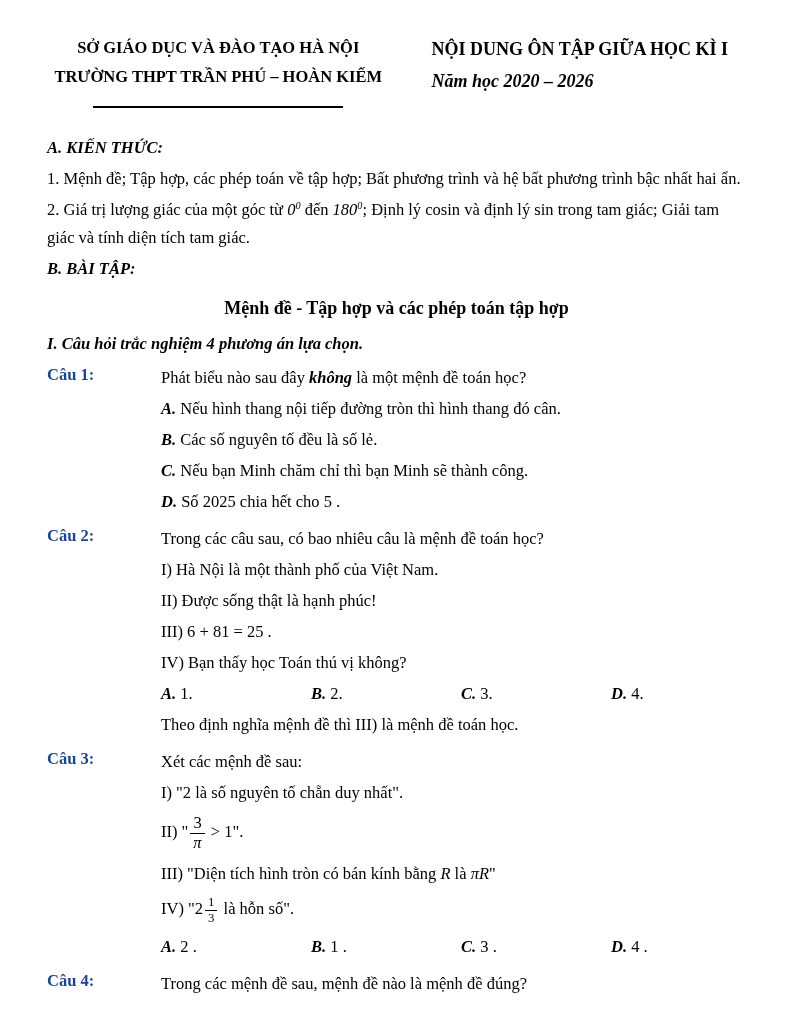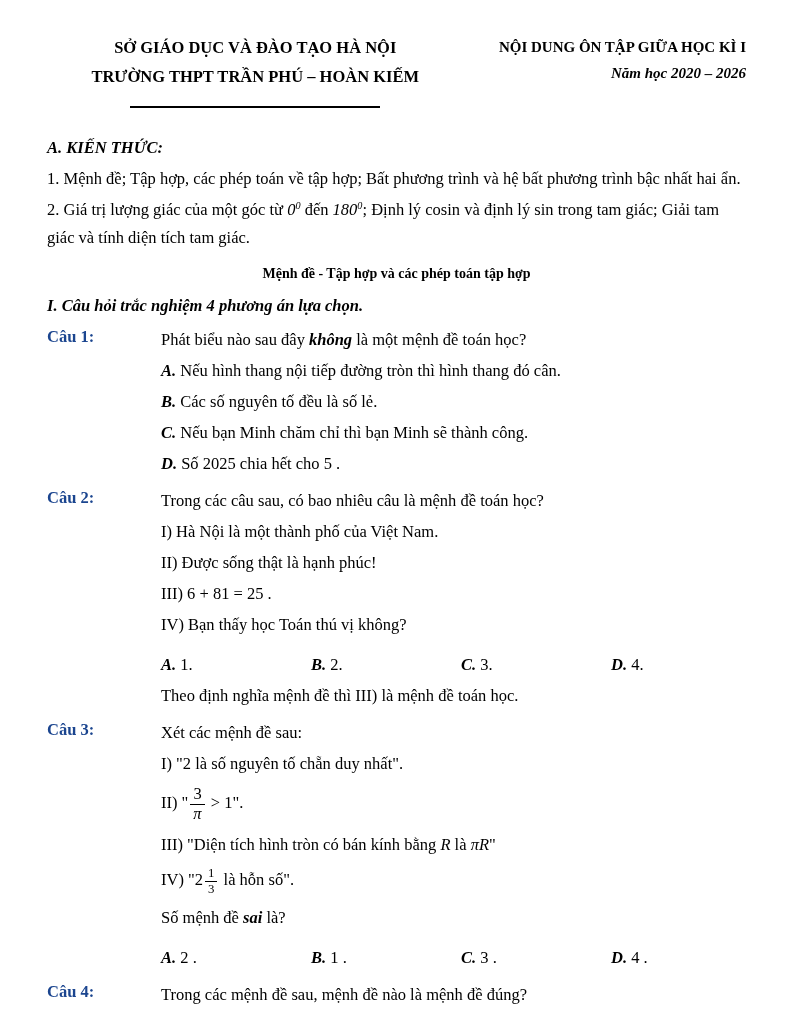--- a/index.html
+++ b/index.html
@@ -3,39 +3,39 @@
 <meta charset="utf-8">
 <style>
   :root { --accent:#1b458f; --ink:#000000; }
   * { box-sizing:border-box; }
   html,body { margin:0; padding:0; background:#ffffff; }
   body { font-family:"Liberation Serif", serif; color:var(--ink); }
   .page { width:792px; min-height:1024px; padding:34px 46px 40px 47px; background:#fff; }
 
   
   .doc-header { display:flex; justify-content:space-between; align-items:flex-start; }
-  .head-left { width:49%; text-align:center; font-weight:bold; font-size:16.5px; line-height:1.75;margin-left:37px; }
-  .head-right { width:45%; text-align:right; font-weight:bold; font-size:15px; line-height:1.75; }
+  .head-left { width:49%; text-align:center; font-weight:bold; font-size:16.5px; line-height:1.75; }
+  .head-right { width:45%; text-align:left; font-weight:bold; font-size:18px; line-height:1.75; }
   .head-right .italic { font-style:italic; }
   .head-divider { width:250px; border-top:2px solid #000; margin:14px auto 0 auto; height:0; }
 
   
   .main { margin-top:26px; font-size:16.5px; line-height:1.7; }
   .b { font-weight:bold;font-style:italic; }
   .line { margin:3px 0; }
-  .topic-heading { text-align:center; font-weight:bold; font-size:14px; margin:10px 0 6px 0; }
+  .topic-heading { text-align:center; font-weight:bold; font-size:18px; margin:10px 0 6px 0; }
   sup { font-size:0.62em; }
 
   
   .q { display:flex; margin:3px 0 2px 0;gap:46px; }
   .q-label { flex:0 0 68px; font-weight:bold; color:var(--accent); }
   .q-body { flex:1; }
   .ans-row { margin:3px 0; }
   .ans { display:inline-block; width:150px; }
-  .ans:last-child { width:auto;margin-top:9px; }
+  .ans:last-child { width:auto; }
 
   
   .mi { font-style:italic; }
   .frac { display:inline-block; text-align:center; vertical-align:middle; line-height:1.15; margin:0 2px; }
   .frac .num { display:block; border-bottom:1px solid #000; padding:0 3px; }
   .frac .den { display:block; padding:0 3px; }
   .frac.small { font-size:0.78em; vertical-align:middle; }
   .tall-line { margin:7px 0; }
 </style>
 </head>
@@ -54,20 +54,21 @@
       <div class="italic">Năm học 2020 – 2026</div>
     </div>
   </div>
 
   <div class="main">
 
     <div class="line b">A. KIẾN THỨC:</div>
     <div class="line">1. Mệnh đề; Tập hợp, các phép toán về tập hợp; Bất phương trình và hệ bất phương trình bậc nhất hai ẩn.</div>
     <div class="line"><span>2. Giá trị lượng giác của một góc từ </span><span class="mi"><span>0</span><sup>0</sup></span><span> đến </span><span class="mi"><span>180</span><sup>0</sup></span><span>; Định lý cosin và định lý sin trong tam giác; Giải tam giác và tính diện tích tam giác.</span></div>
 
+    <div class="line b">B. BÀI TẬP:</div>
     <div class="topic-heading">Mệnh đề - Tập hợp và các phép toán tập hợp</div>
     <div class="line b">I. Câu hỏi trắc nghiệm 4 phương án lựa chọn.</div>
 
     <div class="q">
       <div class="q-label">Câu 1:</div>
       <div class="q-body">
         <div class="line"><span>Phát biểu nào sau đây </span><span class="b">không</span><span> là một mệnh đề toán học?</span></div>
         <div class="line"><span class="b">A.</span><span> Nếu hình thang nội tiếp đường tròn thì hình thang đó cân.</span></div>
         <div class="line"><span class="b">B.</span><span> Các số nguyên tố đều là số lẻ.</span></div>
         <div class="line"><span class="b">C.</span><span> Nếu bạn Minh chăm chỉ thì bạn Minh sẽ thành công.</span></div>
@@ -91,21 +92,20 @@
     </div>
 
     <div class="q">
       <div class="q-label">Câu 3:</div>
       <div class="q-body">
         <div class="line">Xét các mệnh đề sau:</div>
         <div class="line">I) "2 là số nguyên tố chẵn duy nhất".</div>
         <div class="line tall-line"><span>II) "</span><span class="frac"><span class="num">3</span><span class="den mi">π</span></span><span> &gt; 1".</span></div>
         <div class="line"><span>III) "Diện tích hình tròn có bán kính bằng </span><span class="mi">R</span><span> là </span><span class="mi">πR</span><span>"</span></div>
         <div class="line tall-line"><span>IV) "</span><span>2</span><span class="frac small"><span class="num">1</span><span class="den">3</span></span><span> là hỗn số".</span></div>
-        <div class="line"><span>Số mệnh đề </span><span class="b">sai</span><span> là?</span></div>
         <div class="ans-row">
           <span class="ans"><span class="b">A.</span><span> 2 .</span></span><span class="ans"><span class="b">B.</span><span> 1 .</span></span><span class="ans"><span class="b">C.</span><span> 3 .</span></span><span class="ans"><span class="b">D.</span><span> 4 .</span></span>
         </div>
       </div>
     </div>
 
     <div class="q">
       <div class="q-label">Câu 4:</div>
       <div class="q-body">
         <div class="line">Trong các mệnh đề sau, mệnh đề nào là mệnh đề đúng?</div>

